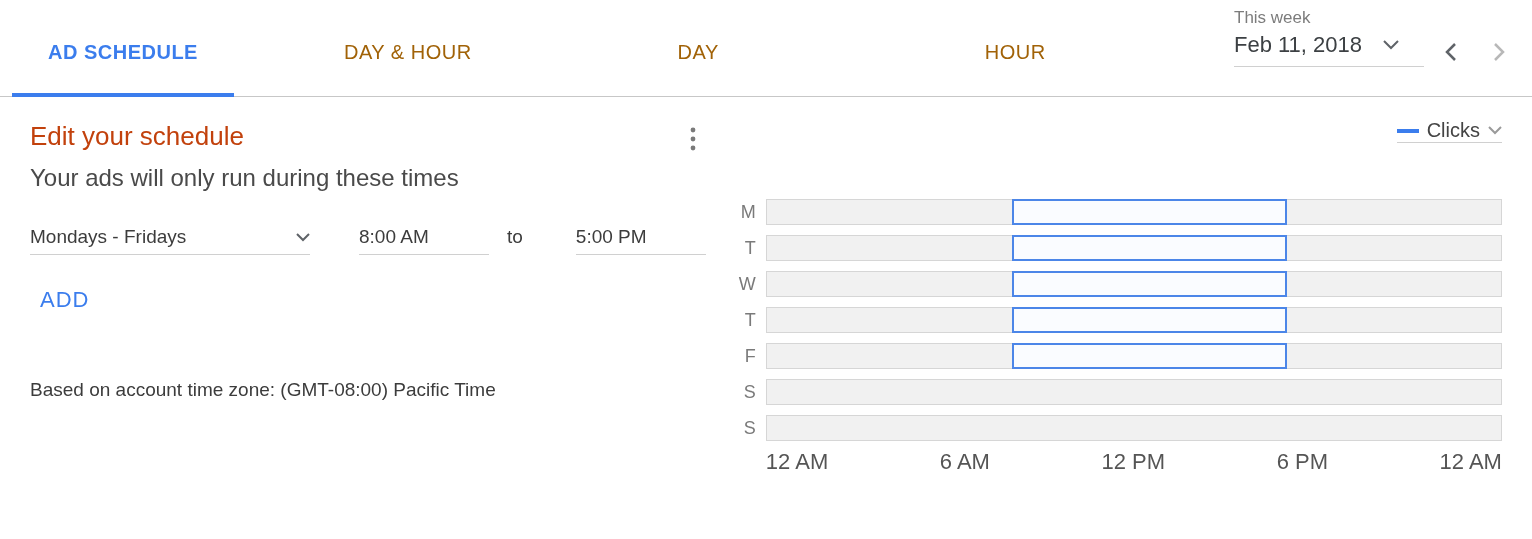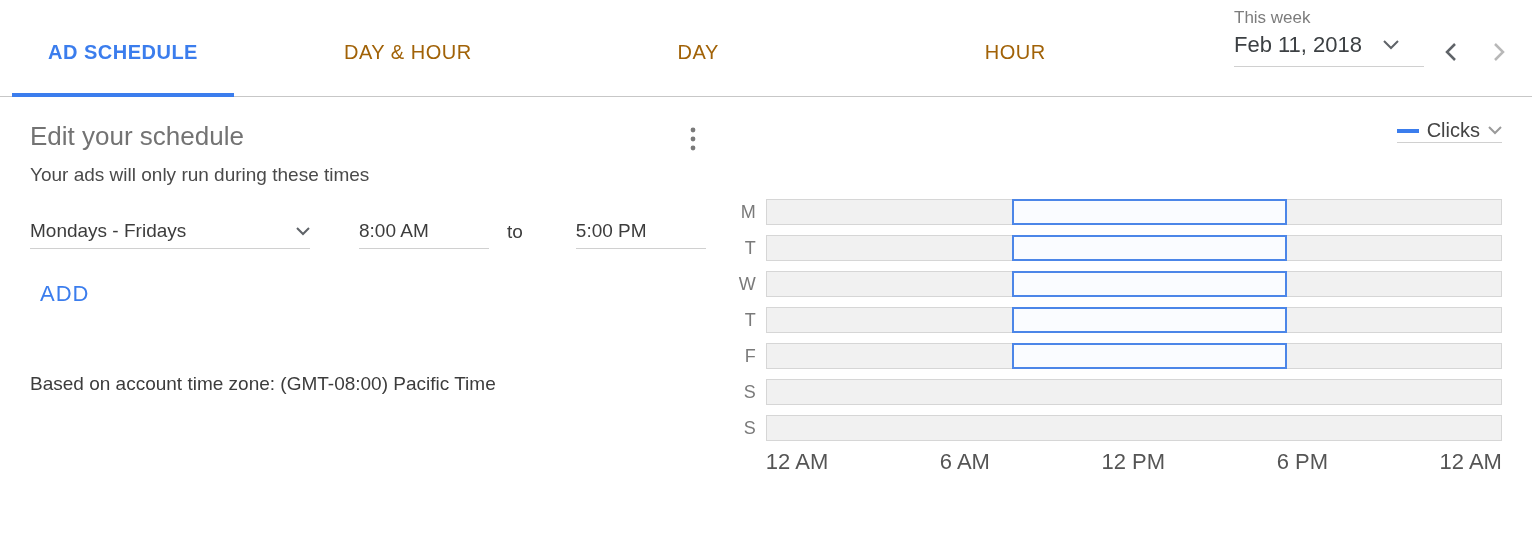--- a/index.html
+++ b/index.html
@@ -25,23 +25,23 @@
   .chev { width:26px; height:26px; display:flex; align-items:center; justify-content:center; color:#5f6368; cursor:pointer; }
   .chev.disabled { color:#b0b0b0; cursor:default; }
   .nav-arrows { display:flex; align-items:center; gap:22px; margin-top:28px; margin-left:8px; }
   svg { display:block; }
 
   
   .body { display:flex; padding:24px 30px 0 30px; gap:30px; }
 
   
   .left { flex:0 0 660px; position:relative; }
-  .heading { font-size:26px; color:#737373; margin-bottom:12px; }
-  .subheading { font-size:19px; color:#4a4a4a; margin-bottom:28px; }
-  .rule-row { display:flex; align-items:center; gap:14px; font-size:19px; color:#3c3c3c; }
+  .heading { font-size:26px; color:#c2410c; margin-bottom:12px; }
+  .subheading { font-size:24px; color:#4a4a4a; margin-bottom:28px; }
+  .rule-row { display:flex; align-items:flex-start; gap:14px; font-size:19px; color:#3c3c3c; }
   .field { border-bottom:1px solid #d0d0d0; padding:6px 0; display:flex; align-items:center; gap:6px; min-width:0; }
   .field-days { width:280px; justify-content:space-between; }
   .field-time { width:130px;margin-left:35px; }
   .sep-to { padding:6px 4px; }
   .add-btn { margin-top:26px; color:#3b7ded; font-size:22px; font-weight:400; letter-spacing:1px; cursor:pointer; display:inline-block; padding:6px 10px; }
   .tz-note { margin-top:60px; font-size:19px; color:#3c3c3c; }
   .more-menu { position:absolute; top:6px; right:10px; cursor:pointer; color:#7a7a7a; }
 
   
   .right { flex:1 1 auto; position:relative; }

